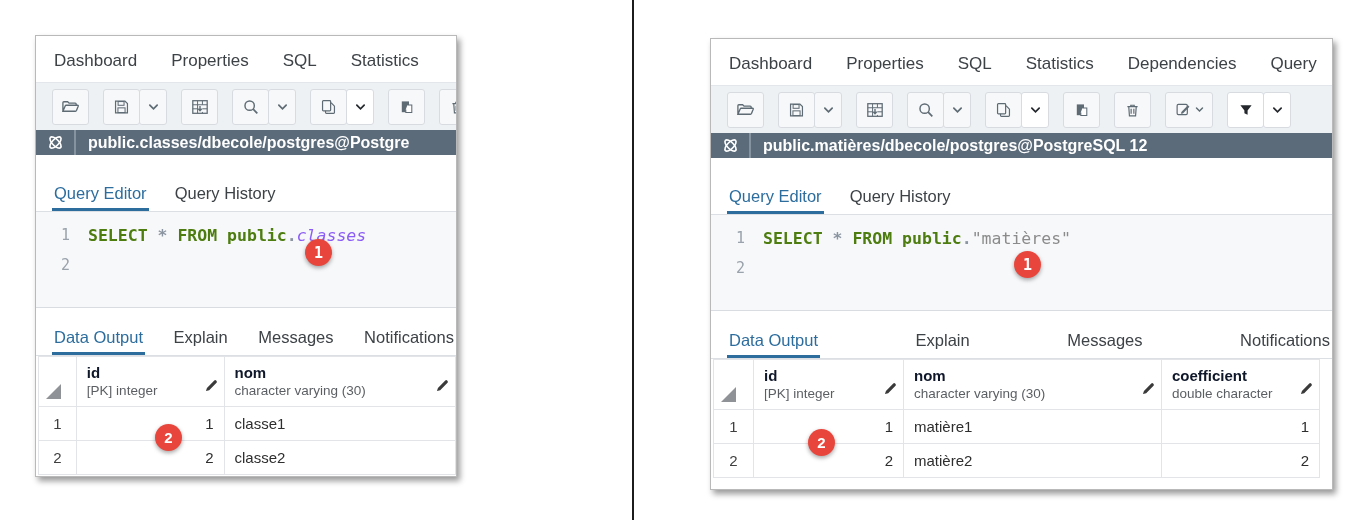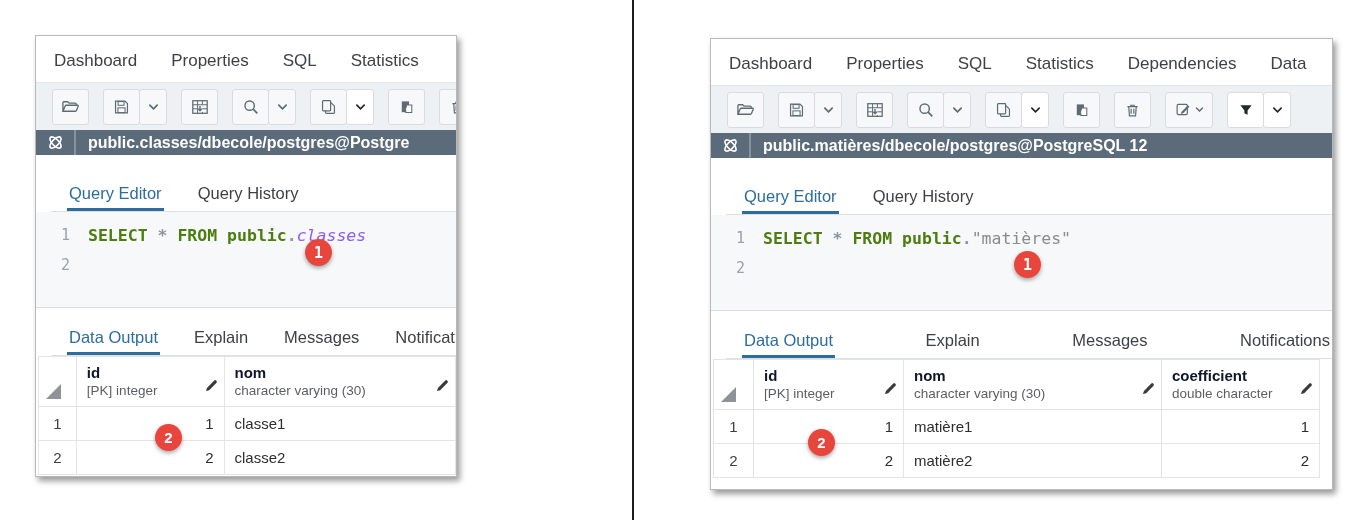--- a/index.html
+++ b/index.html
@@ -35,22 +35,22 @@
 
   
   .connbar { position:absolute; top:94px; left:0; right:0; height:25px; background:#5b6b7a;
              display:flex; align-items:stretch; overflow:hidden; }
   .connicon { width:40px; flex:none; display:flex; align-items:center; justify-content:center;
               border-right:2px solid #8593a0; }
   .conntext { display:flex; align-items:center; padding-left:12px; color:#ffffff;
               font-weight:bold; font-size:16px; white-space:nowrap; }
 
   
-  .subtabs { position:absolute; left:15px; right:0; height:36px; border-bottom:1px solid #dcdfe3;
-             display:flex; align-items:stretch; gap:32px; padding-left:16px; font-size:16.5px;
+  .subtabs { position:absolute; left:0; right:0; height:36px; border-bottom:1px solid #dcdfe3;
+             display:flex; align-items:stretch; gap:24px; padding-left:16px; font-size:16.5px;
              color:#3d4247; white-space:nowrap; overflow:hidden; background:#fff; }
   .qtabs { top:140px; }
   .otabs { top:284px;justify-content:space-between; }
   .stab  { display:flex; align-items:center; padding:0 2px; }
   .stab.active { color:#2c6d9e; box-shadow:inset 0 -3px 0 #2c6d9e; }
 
   
   .editor { position:absolute; top:176px; left:0; right:0; height:96px; background:#f7f8fa;
             border-bottom:1px solid #d9dce0; font-family:"DejaVu Sans Mono", monospace;
             font-size:16.5px; }
@@ -303,21 +303,21 @@
   </section>
 
   <section class="panel right">
 
     <div class="nav-tabs">
       <span class="ntab">Dashboard</span>
       <span class="ntab">Properties</span>
       <span class="ntab">SQL</span>
       <span class="ntab">Statistics</span>
       <span class="ntab">Dependencies</span>
-      <span class="ntab">Data</span>
+      <span class="ntab">Query</span>
     </div>
 
     <div class="toolbar">
       <div class="tgroup">
           <span class="tbtn">
             <svg width="19" height="19" viewBox="0 0 20 20">
               <use href="#i-folder"></use>
             </svg>
           </span>
         </div>

